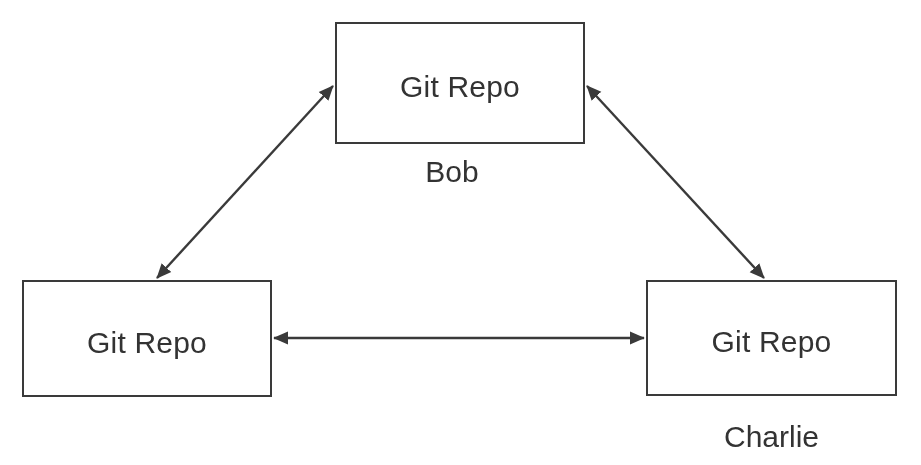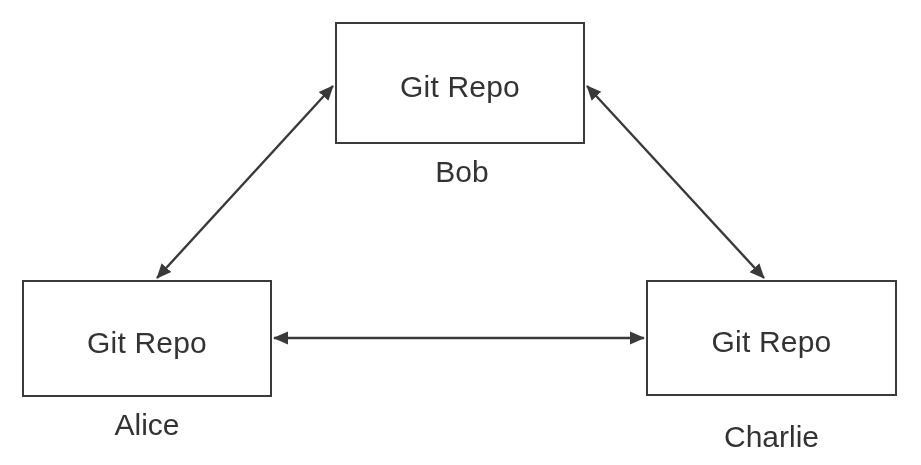--- a/index.html
+++ b/index.html
@@ -53,21 +53,21 @@
     line-height: 1;
     z-index: 2;
   }
   #node-bob {
     left: 335px;
     top: 22px;
     width: 250px;
     height: 122px;
   }
   #caption-bob {
-    left: 337px;
+    left: 327px;
     top: 157px;
     width: 250px;
   }
   #node-alice {
     left: 22px;
     top: 280px;
     width: 250px;
     height: 117px;
   }
   #caption-alice {
@@ -107,20 +107,19 @@
   </svg>
 
   <div class="node" id="node-bob">
     <span class="node-title">Git Repo</span>
   </div>
   <div class="node-caption" id="caption-bob">Bob</div>
 
   <div class="node" id="node-alice">
     <span class="node-title">Git Repo</span>
   </div>
-  <div class="node-caption" id="caption-alice">Alice</div>
 
   <div class="node" id="node-charlie">
     <span class="node-title">Git Repo</span>
   </div>
   <div class="node-caption" id="caption-charlie">Charlie</div>
 
 </div>
 
 </body></html>

